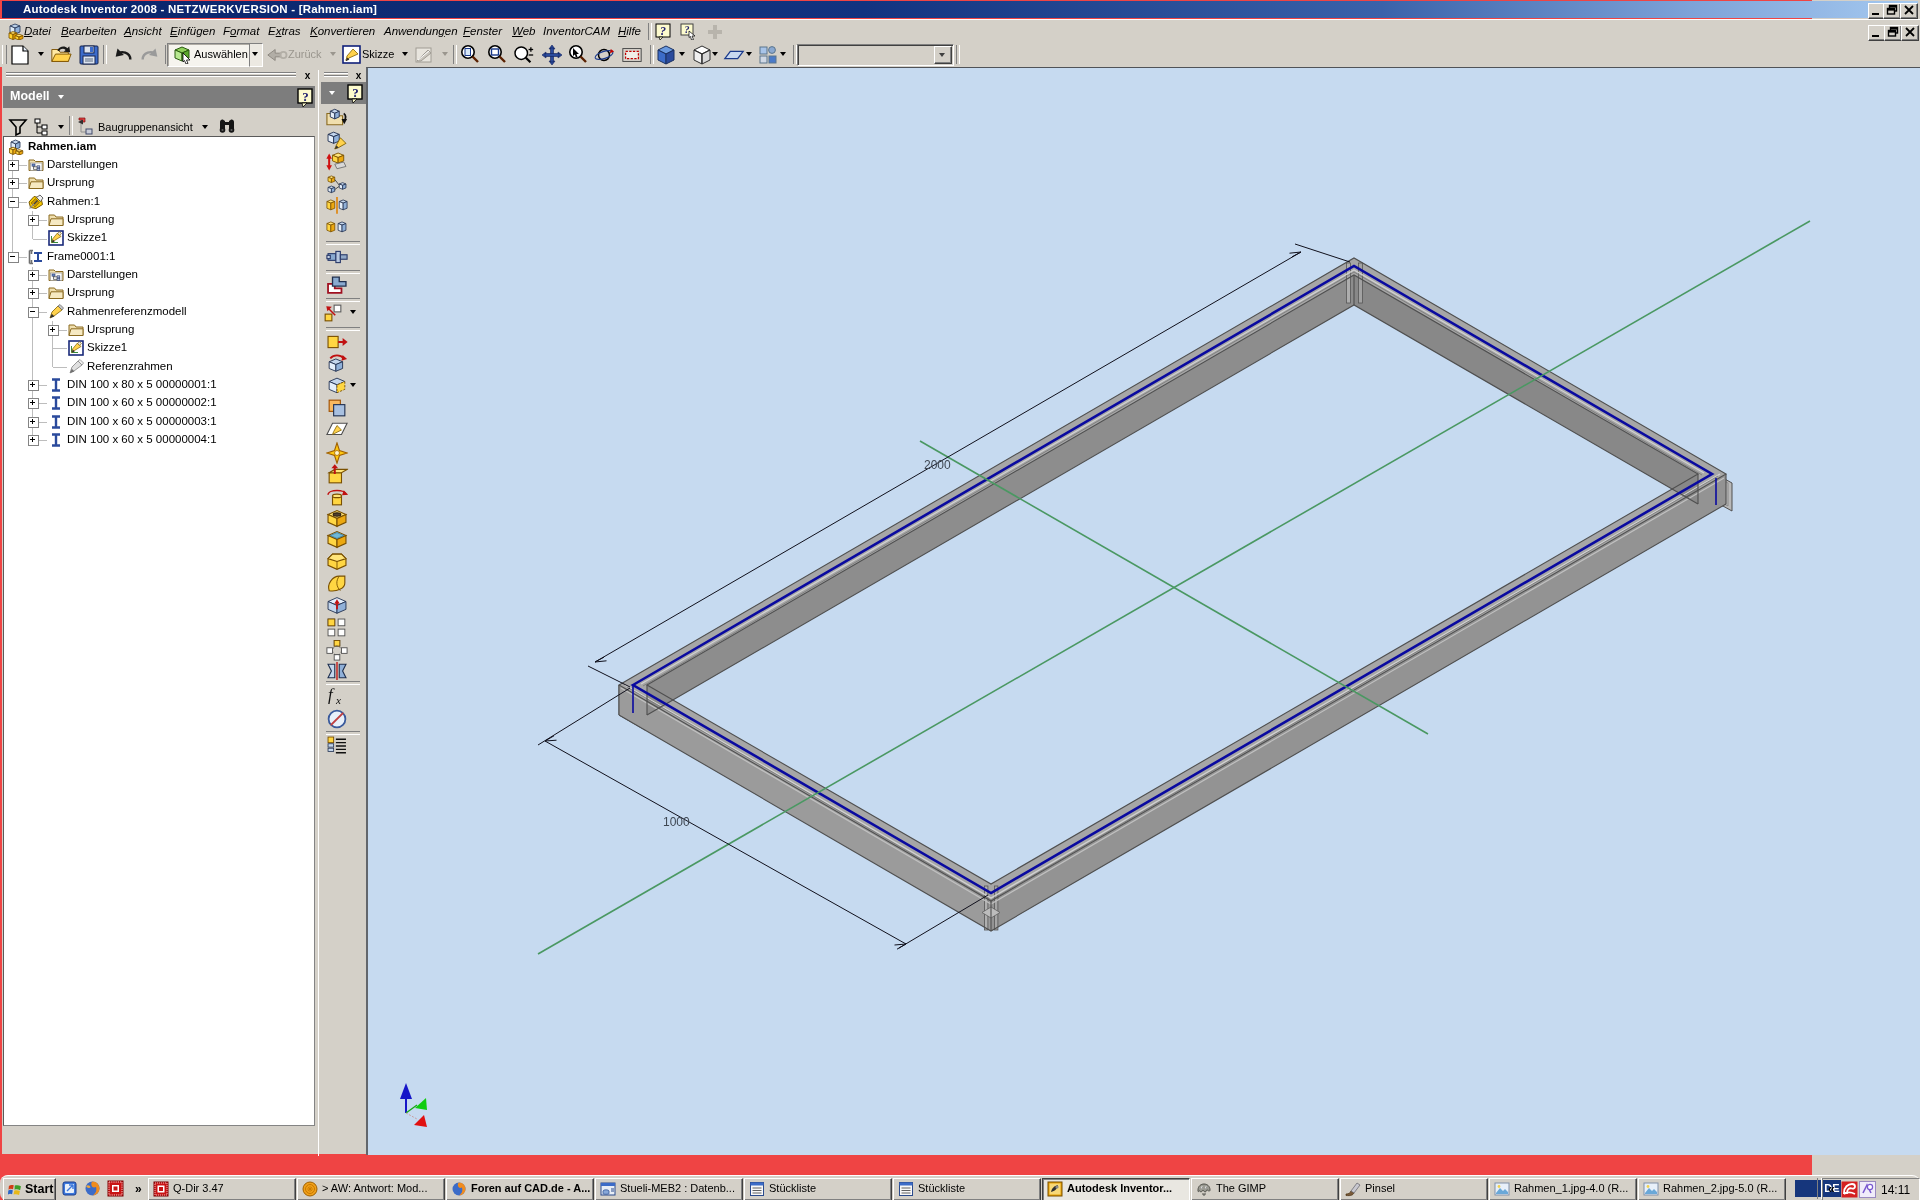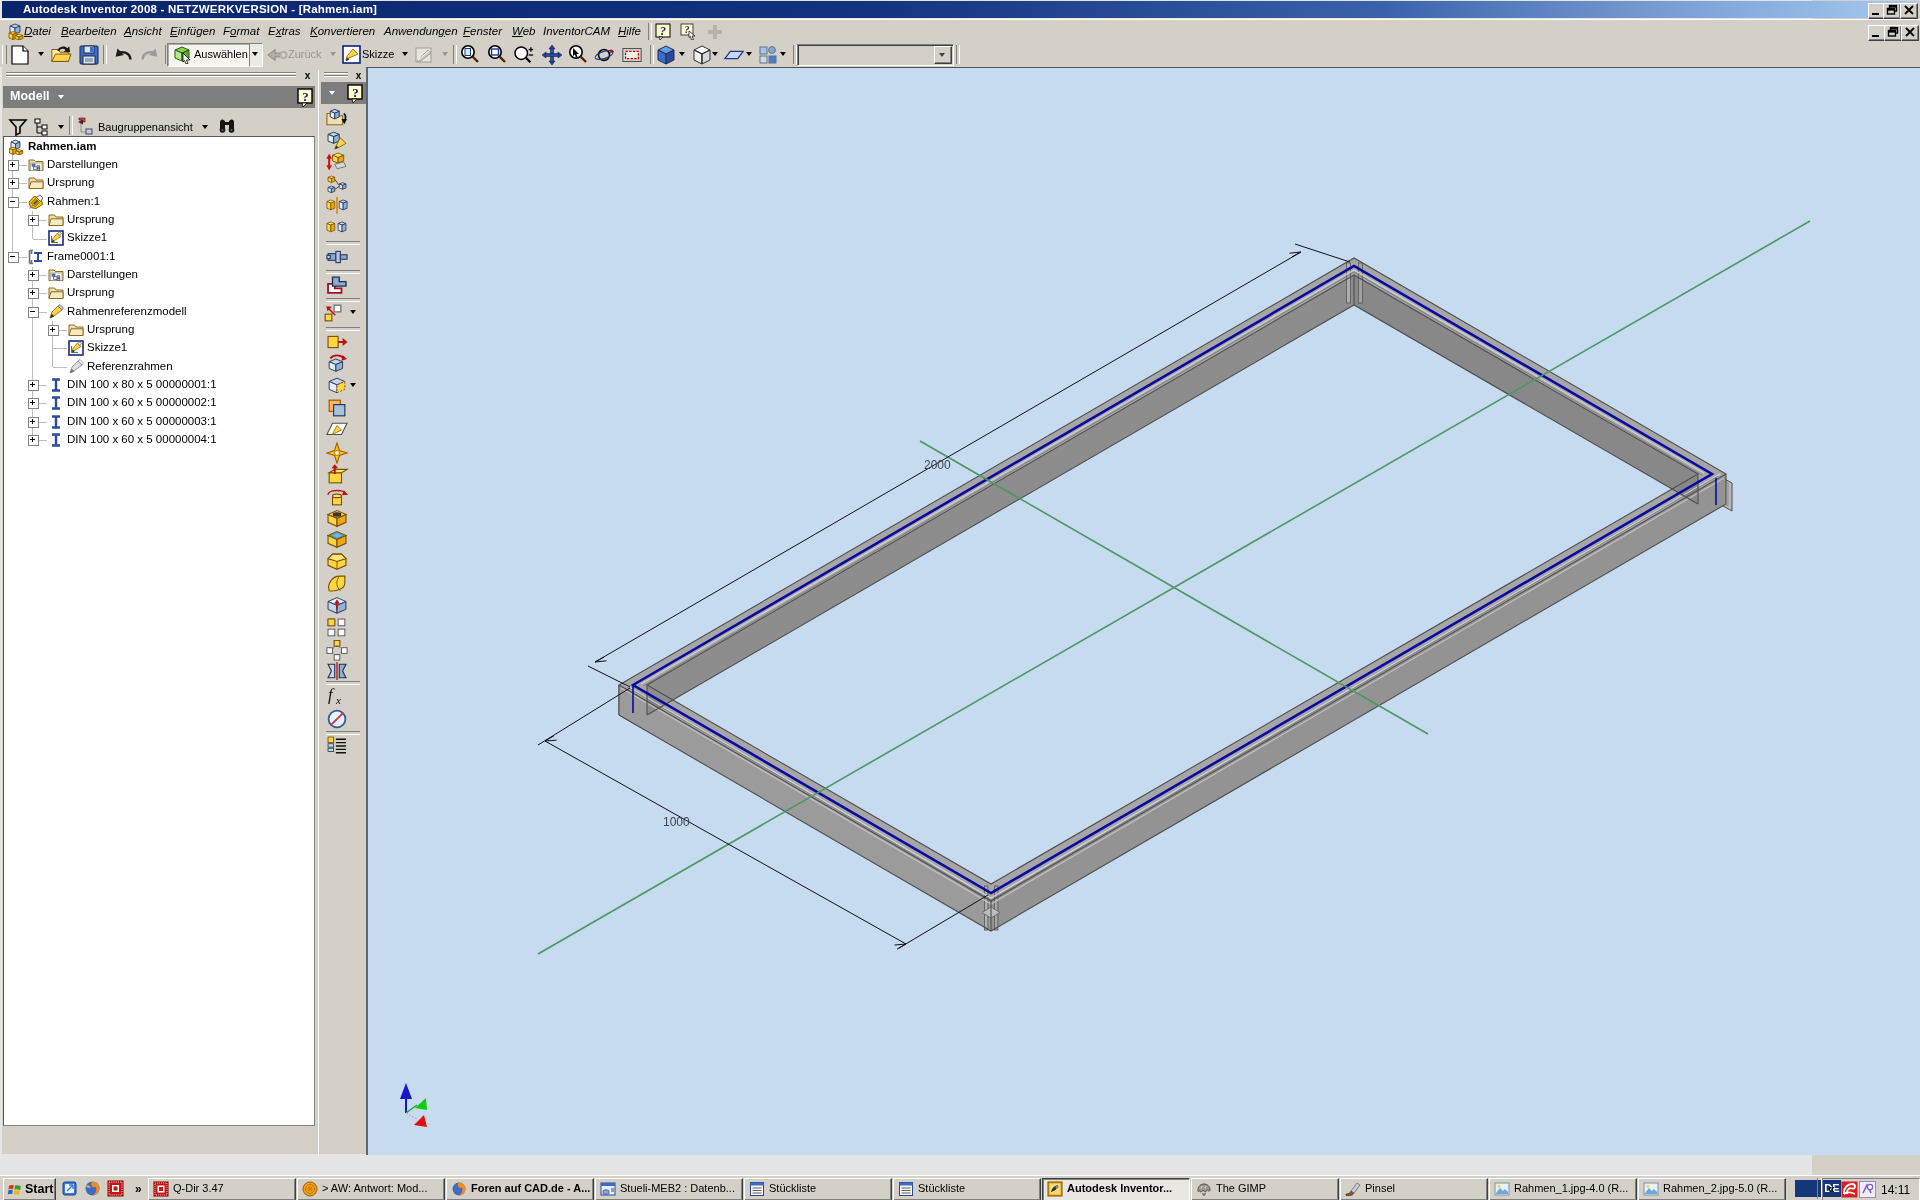--- a/index.html
+++ b/index.html
@@ -1,17 +1,17 @@
 <!DOCTYPE html>
 <html><head>
 <meta charset="utf-8">
 <style>
   html,body{margin:0;padding:0;}
   body{width:1920px;height:1200px;overflow:hidden;font-family:"Liberation Sans",sans-serif;background:#d4d0c8;}
-  #root{position:absolute;left:0;top:0;width:1812px;height:1200px;background:#e5e5e5;}
+  #root{position:absolute;left:0;top:0;width:1812px;height:1200px;background:#ef4444;}
   .abs{position:absolute;}
   
   #titlebar{position:absolute;left:2px;top:1px;width:1916px;height:17px;
     background:linear-gradient(to right,#0a246a 0%,#123380 45%,#3a62aa 72%,#7da2d8 88%,#a6caf0 100%);}
   #titletext{position:absolute;left:21px;top:2px;font-size:11.5px;font-weight:bold;color:#fff;letter-spacing:0.2px;}
   .winbtn{position:absolute;top:2px;width:16px;height:14px;background:#d4d0c8;
     border-top:1px solid #fff;border-left:1px solid #fff;border-right:1px solid #404040;border-bottom:1px solid #404040;
     box-shadow:inset -1px -1px 0 #808080;font-size:9px;text-align:center;color:#000;}
   
   #menubar{position:absolute;left:0px;top:19px;width:1920px;height:23px;background:#d4d0c8;border-top:1px solid #fff;font-style:italic;}
@@ -33,21 +33,21 @@
     border:1px solid #848484;border-top-color:#5a5a5a;border-left-color:#5a5a5a;}
   .trow{position:absolute;height:18px;font-size:11.5px;color:#000;white-space:nowrap;}
   .ticon{position:absolute;top:1px;width:16px;height:16px;}
   .pm{position:absolute;top:4px;width:9px;height:9px;background:#fff;border:1px solid #848484;}
   .pm:before{content:"";position:absolute;left:1px;top:3px;width:5px;height:1px;background:#000;}
   .pm.plus:after{content:"";position:absolute;left:3px;top:1px;width:1px;height:5px;background:#000;}
   .tline{position:absolute;background:#bdbdbd;}
   
   #statusbar{position:absolute;left:2px;top:1155px;width:1916px;height:19px;background:#d4d0c8;border-top:1px solid #fff;font-size:11px;}
   
-  #taskbar{position:absolute;left:0;top:1175px;width:1920px;height:25px;background:#d4d0c8;border-top:1px solid #fff;}
+  #taskbar{position:absolute;left:0;top:1175px;width:1920px;height:25px;background:#d4d0c8;border-top:1px solid #fff;border-radius:8px;}
   .taskbtn{position:absolute;top:2px;height:21px;background:#d4d0c8;font-size:11px;white-space:nowrap;overflow:hidden;
     border-top:1px solid #fff;border-left:1px solid #fff;border-right:1px solid #404040;border-bottom:1px solid #404040;
     box-shadow:inset -1px -1px 0 #808080;}
   .tbico{position:absolute;left:4px;top:2px;width:16px;height:16px;}
   .tbtxt{position:absolute;left:24px;top:3px;}
 #vicons svg{transform:scale(1.12);transform-origin:center;}
 </style>
 </head>
 <body>
 <svg width="0" height="0" style="position:absolute">

